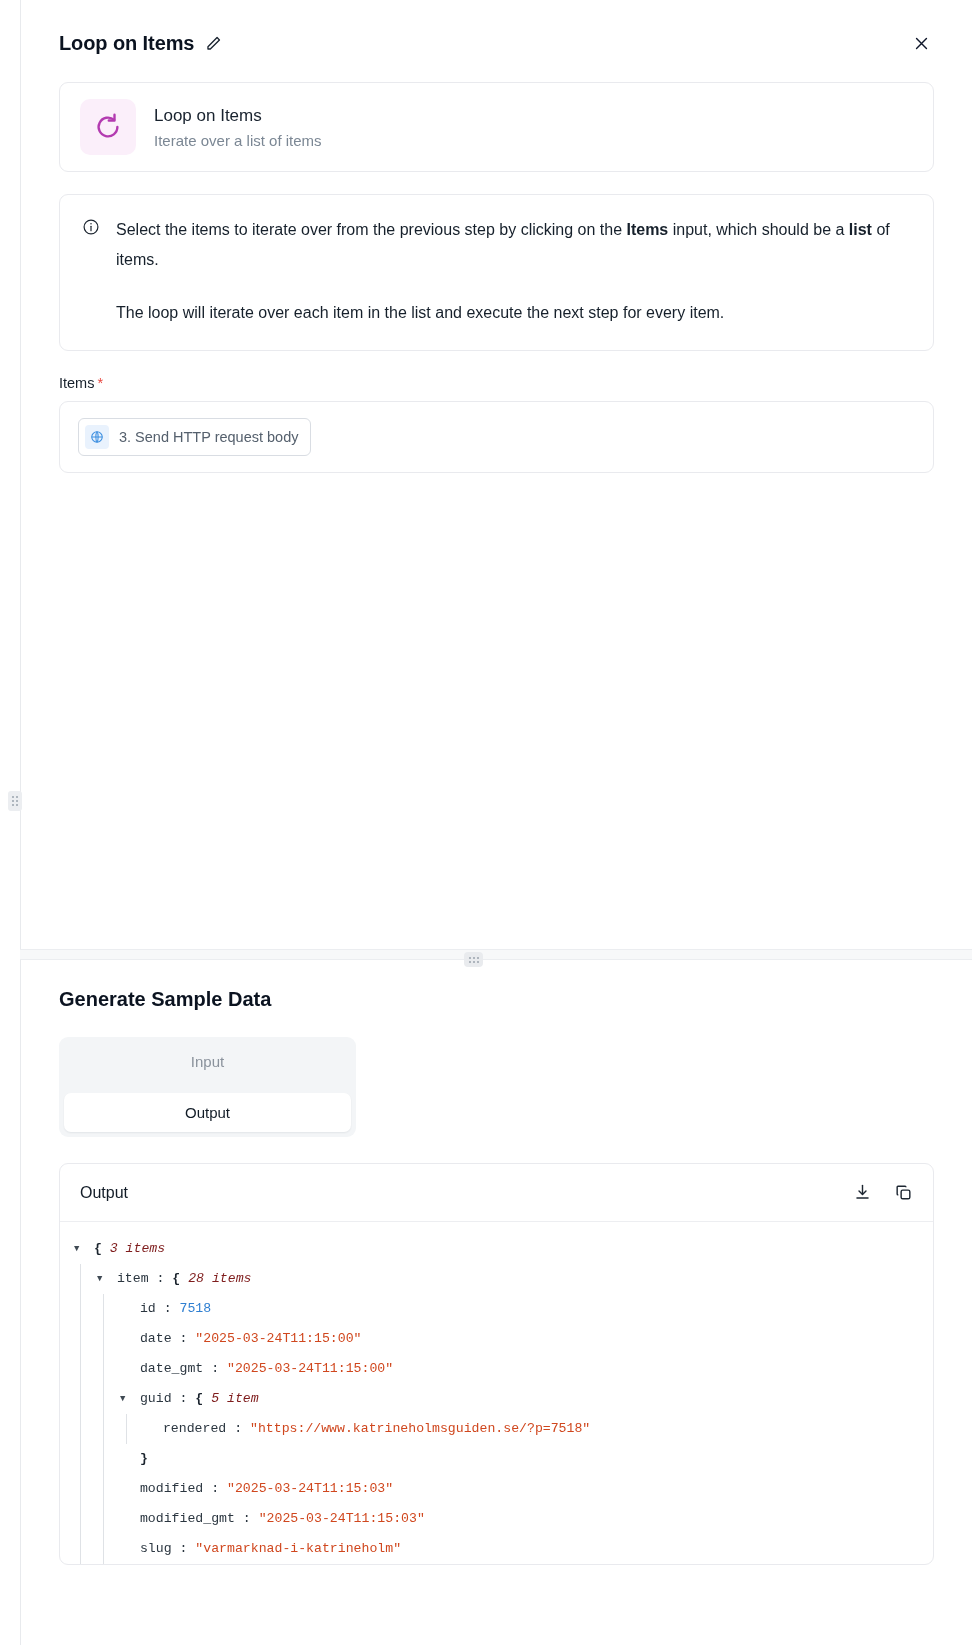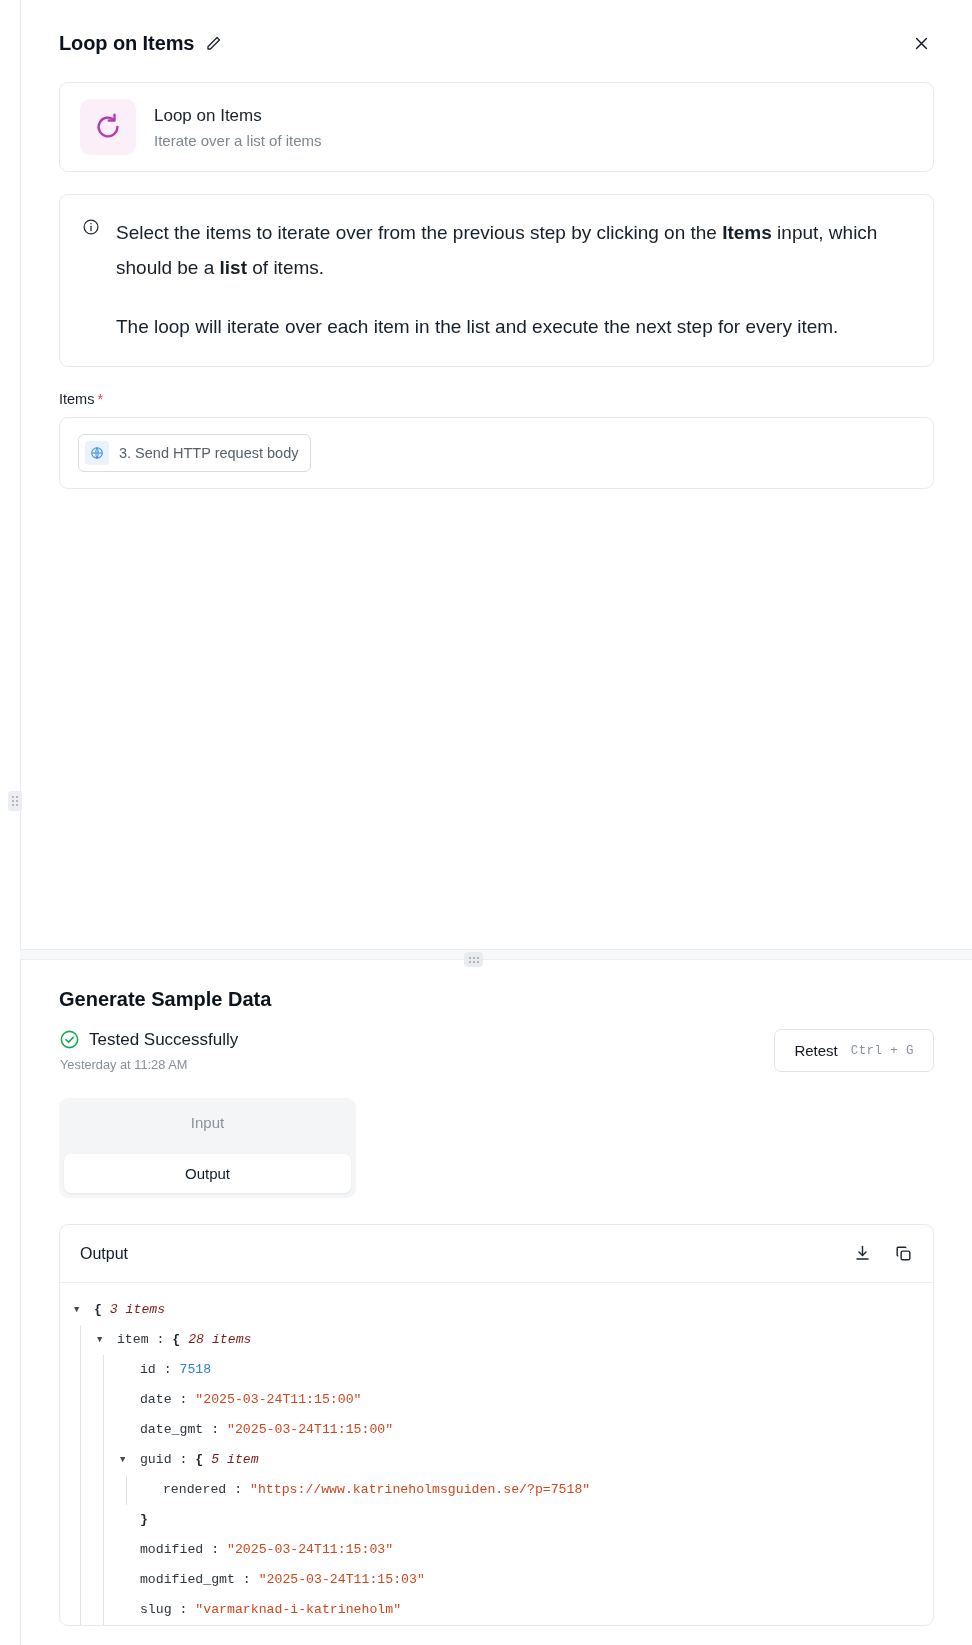--- a/index.html
+++ b/index.html
@@ -56,21 +56,21 @@
 
   
   .info-box {
     margin: 22px 38px 0 38px;
     border: 1px solid #e9eaee; border-radius: 9px;
     background: #fff;
     padding: 20px 24px 22px 22px;
     display: flex; gap: 16px;
   }
   .info-icon { flex: none; width: 18px; height: 18px; color: #1d2631; margin-top: 3px; }
-  .info-text { font-size: 19px; line-height: 1.85; color: #16202b; }
+  .info-text { font-size: 16px; line-height: 1.85; color: #16202b; }
   .info-text b { font-weight: bold; }
   .info-para2 { margin-top: 24px; }
 
   
   .field-label {
     margin: 24px 0 10px 38px;
     font-size: 14.5px; color: #16202b;
   }
   .field-label .req { color: #e8463f; margin-left: 3px; }
   .items-input {
@@ -281,36 +281,20 @@
       <i></i>
       <i></i>
       <i></i>
       <i></i>
     </span>
 </div>
 
 <div class="bottom-panel">
   <div class="bp-title">Generate Sample Data</div>
 
-  <div class="status-row">
-    <div>
-      <div class="status-line">
-        <svg class="check-icon" viewBox="0 0 24 24" fill="none" stroke="currentColor" stroke-width="1.8">
-          <circle cx="12" cy="12" r="9.3"></circle>
-          <polyline points="8,12.3 11,15.2 16.2,9.6" stroke-linecap="round" stroke-linejoin="round"></polyline>
-        </svg>
-        <span class="status-text">Tested Successfully</span>
-      </div>
-      <div class="status-time">Yesterday at 11:28 AM</div>
-    </div>
-    <button class="retest-btn">
-      <span class="retest-label">Retest</span>
-      <span class="retest-kbd">Ctrl + G</span>
-    </button>
-  </div>
 
   <div class="tabs">
     <div class="tab">Input</div>
     <div class="tab active">Output</div>
   </div>
 
   <div class="out-card">
     <div class="out-head">
       <span class="out-head-title">Output</span>
       <span class="out-actions">

